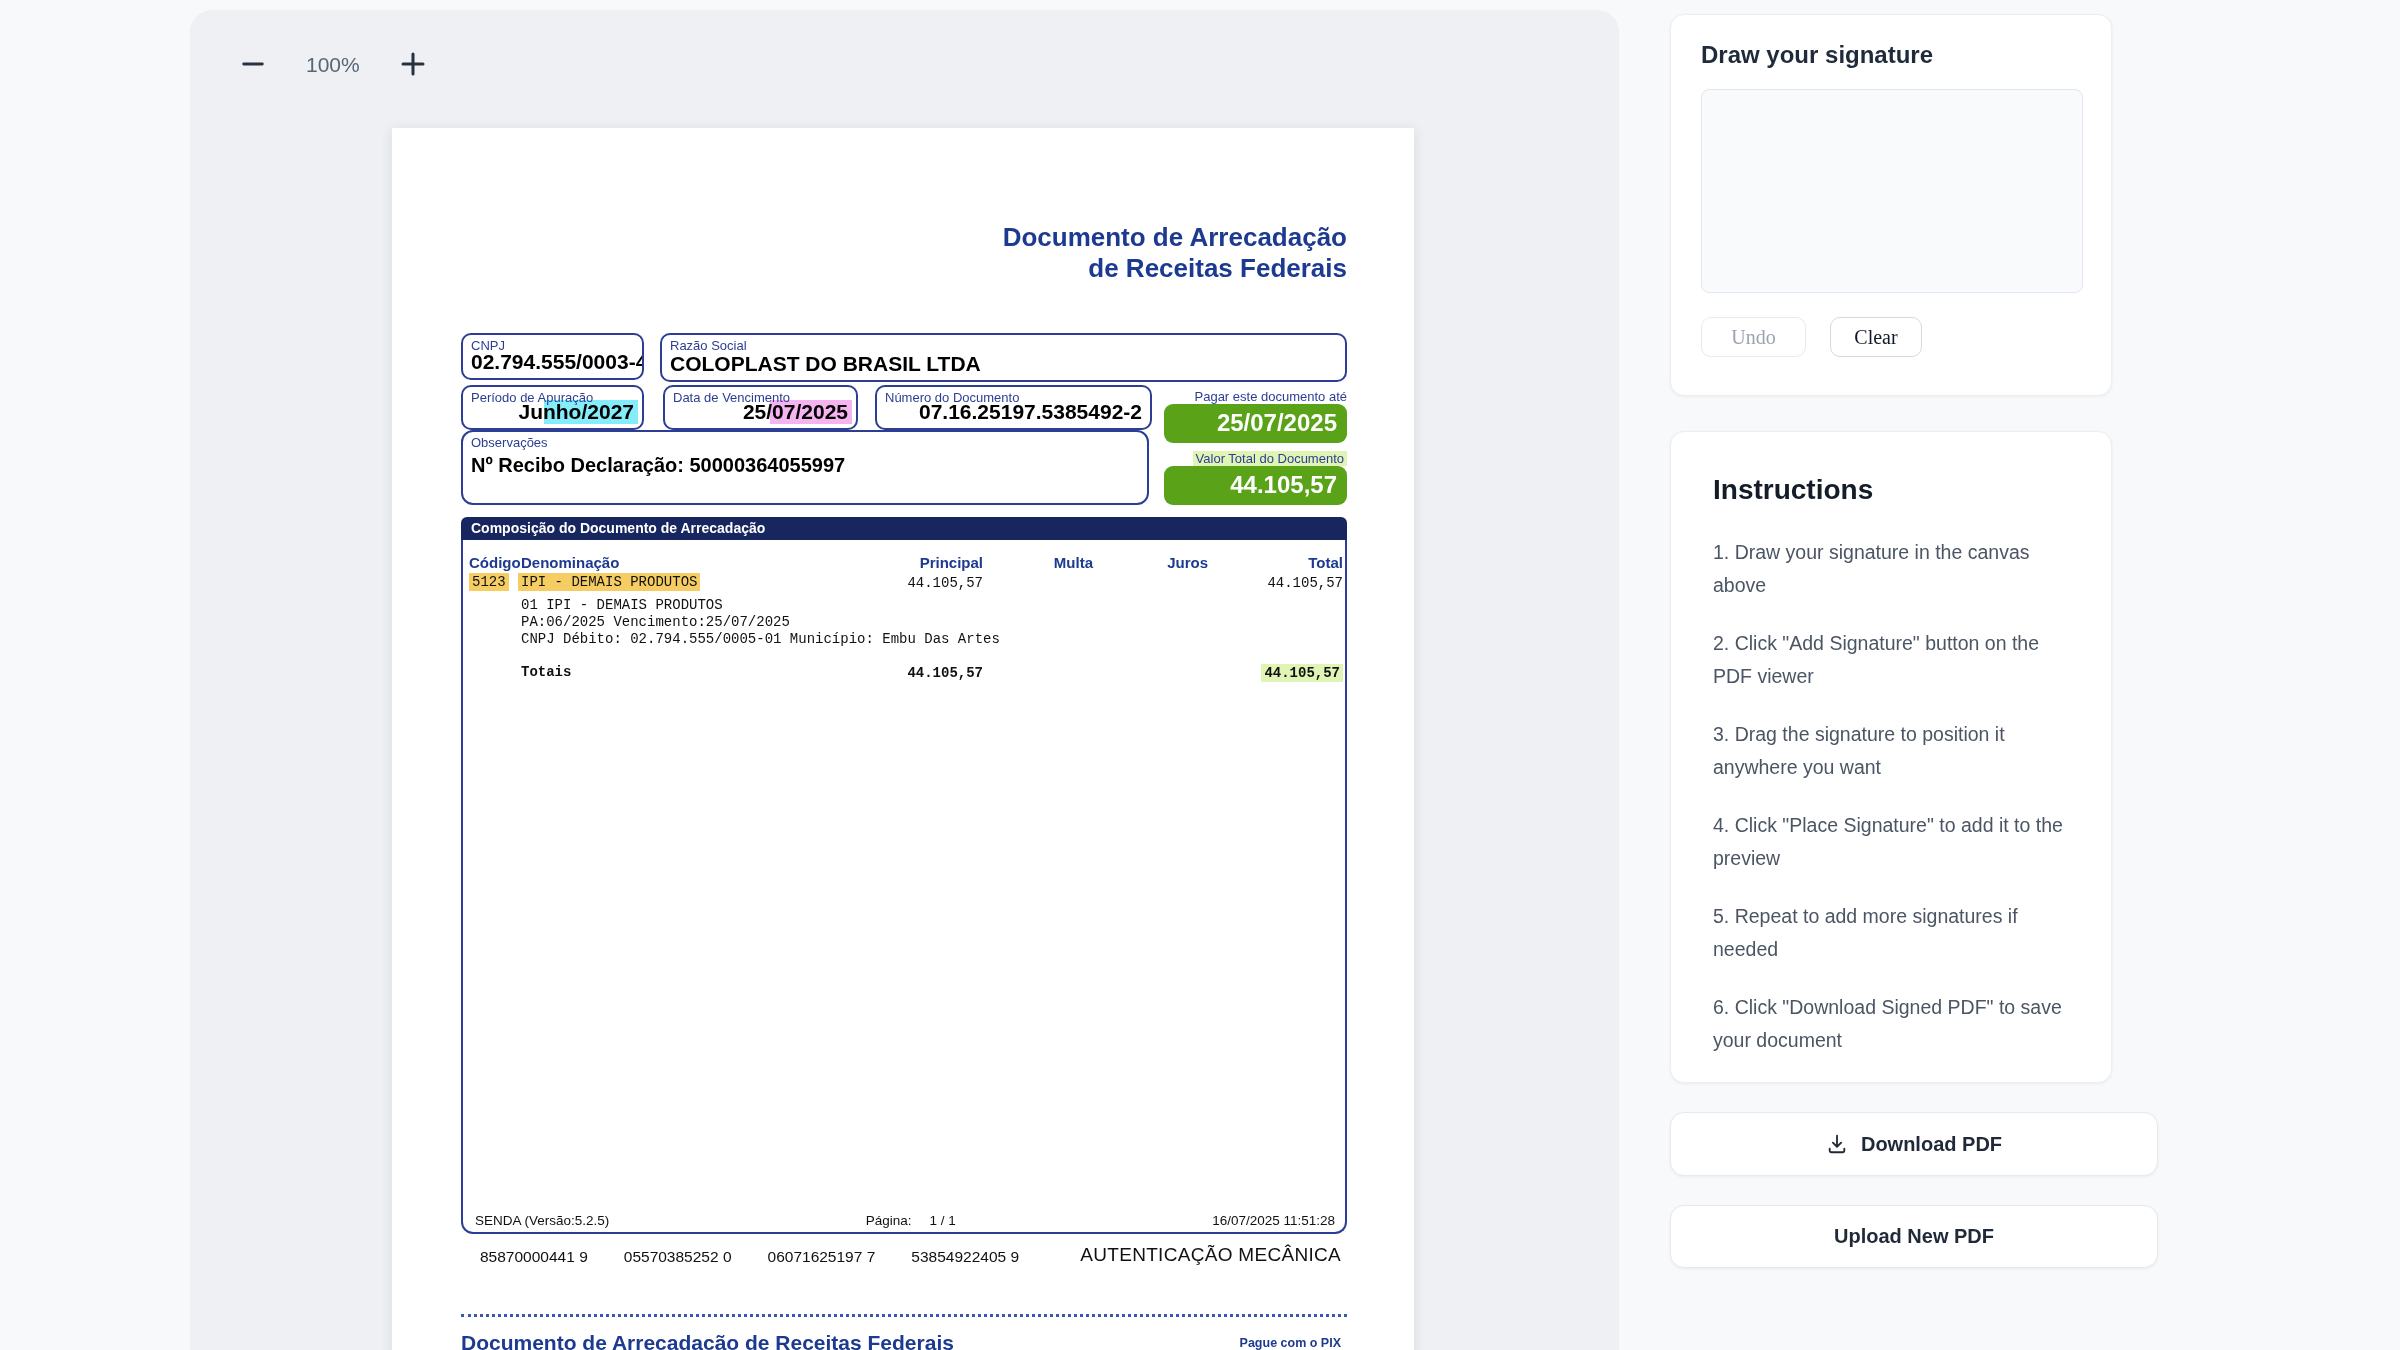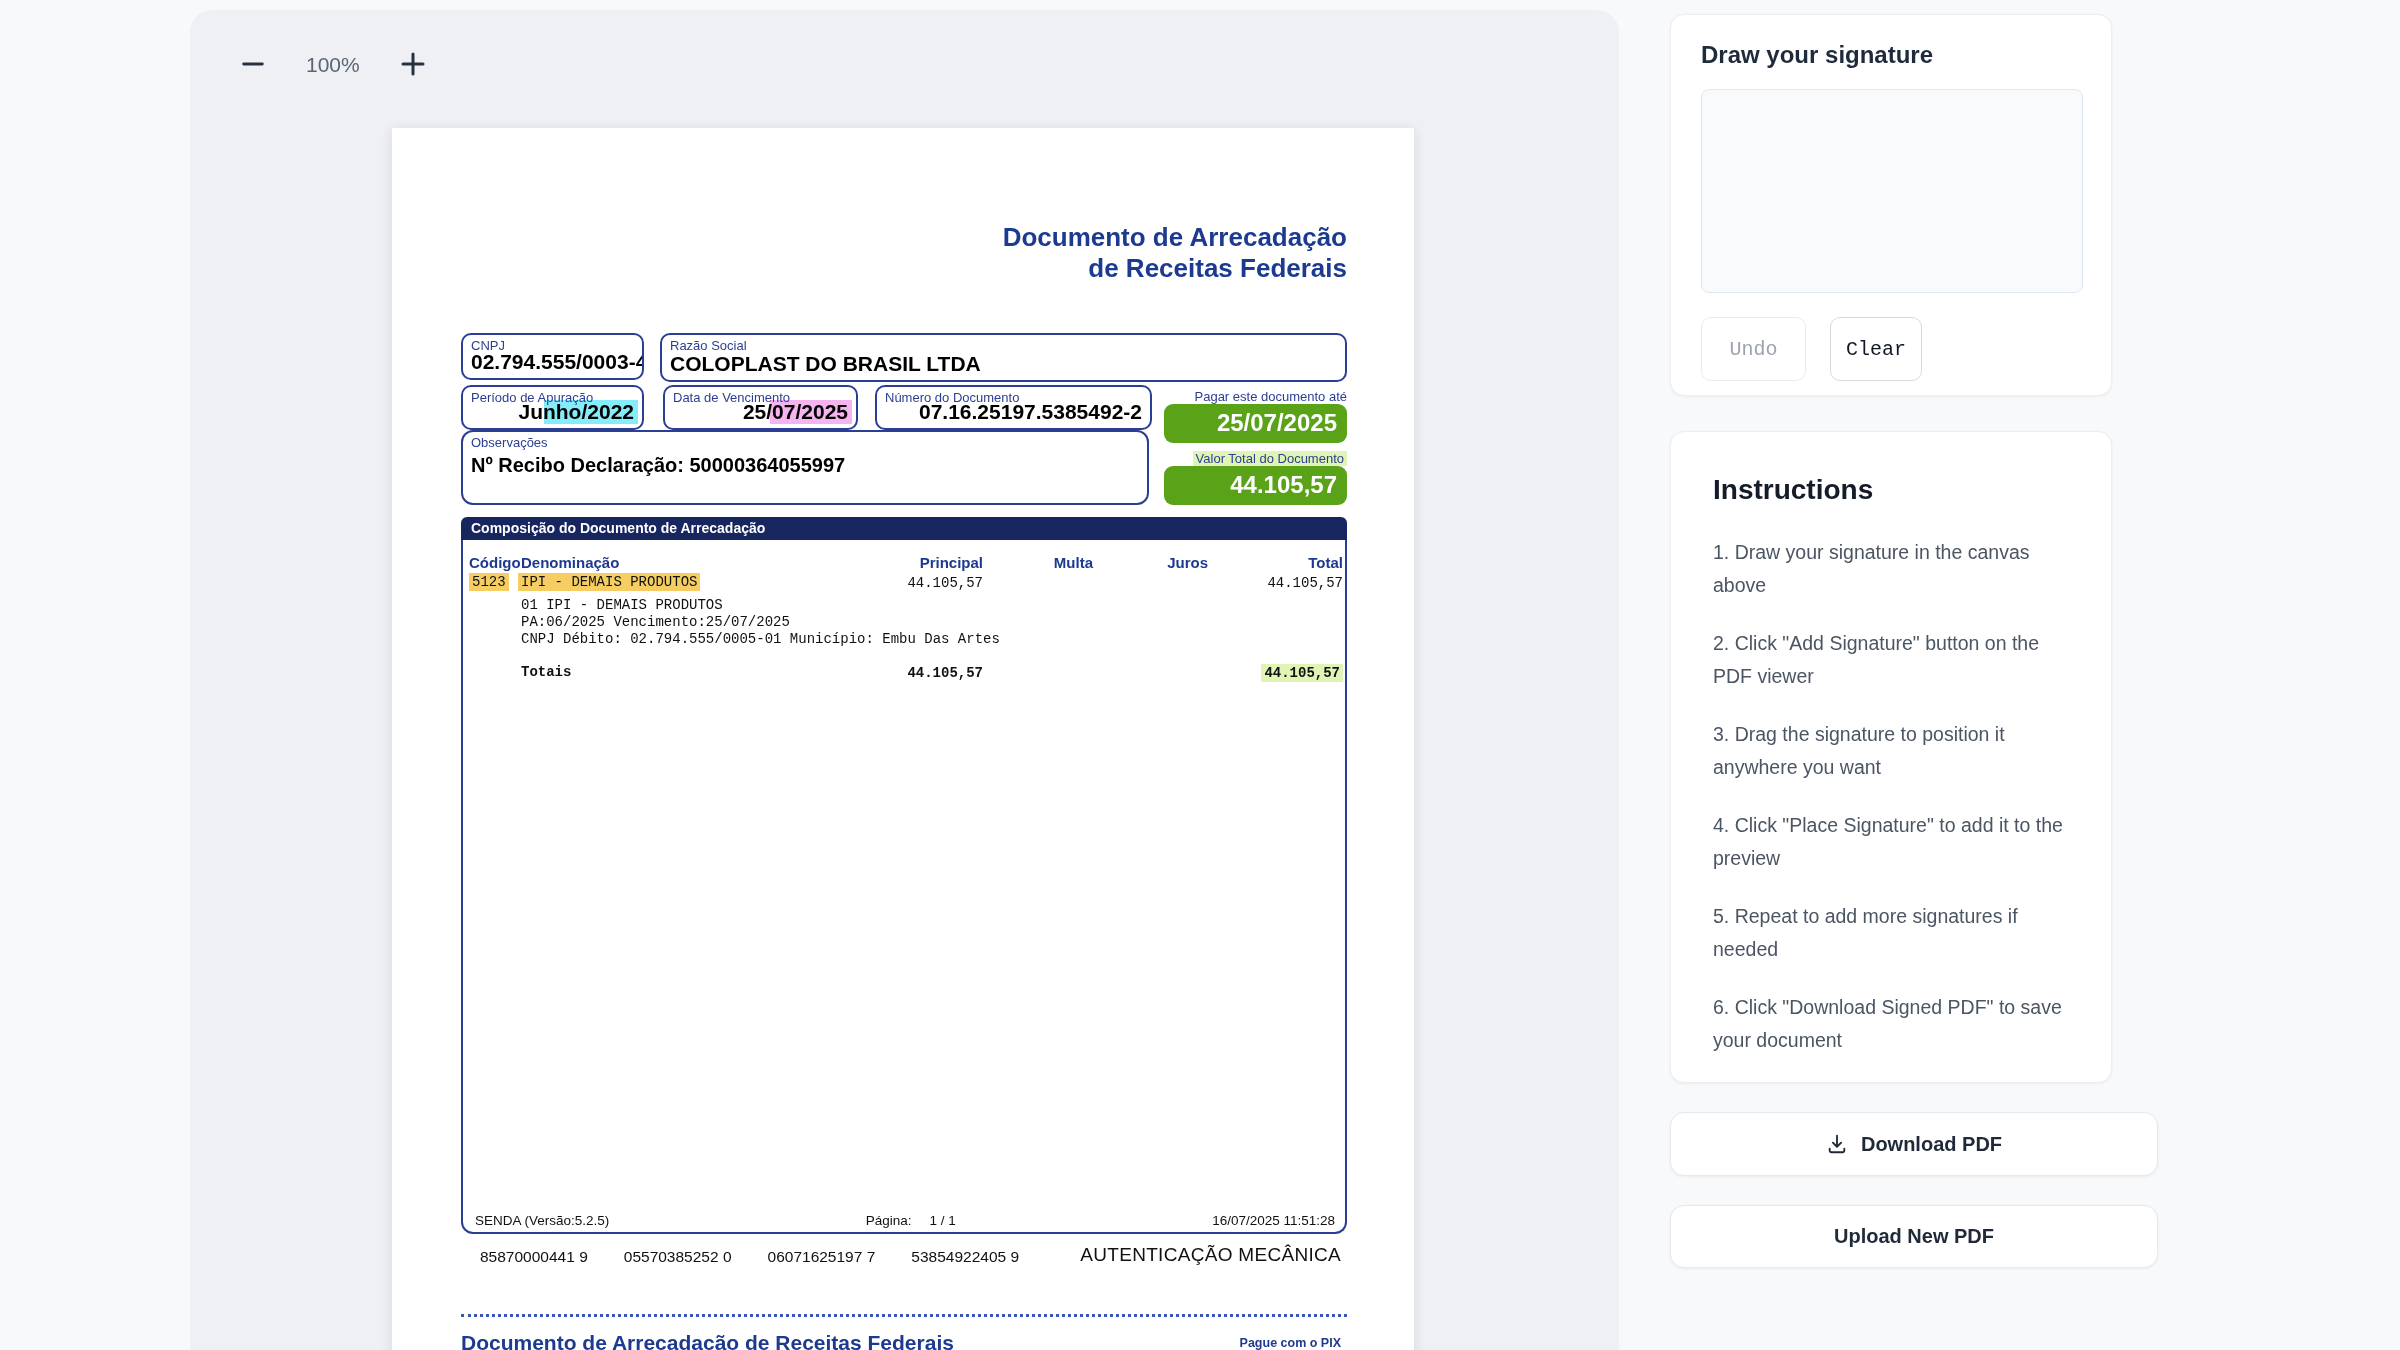--- a/index.html
+++ b/index.html
@@ -68,22 +68,22 @@
   .pix-label{position:absolute;right:73px;top:1208px;font-size:12.5px;font-weight:700;color:#1d3a91;}
 
   
   .right-col{position:absolute;left:1670px;top:14px;width:442px;}
   .card{position:absolute;left:0;width:442px;background:#fff;border:1px solid #eceef2;border-radius:14px;
     box-shadow:0 1px 3px rgba(20,30,50,.06);box-sizing:border-box;}
   #sig-card{top:0;height:382px;}
   .sig-title{position:absolute;left:30px;top:26px;margin:0;font-size:24px;font-weight:600;color:#1f2a3a;}
   .sig-canvas{position:absolute;left:30px;top:74px;width:380px;height:202px;background:#f8fafc;
     border:1px solid #e2e8f0;border-radius:8px;}
-  .sig-btn{position:absolute;top:302px;height:64px;border-radius:10px;background:#fff;font-size:20px;
-    font-family:Liberation Mono, monospace;cursor:pointer;}
+  .sig-btn{position:absolute;top:302px;height:40px;border-radius:10px;background:#fff;font-size:20px;
+    font-family:Liberation Serif, serif;cursor:pointer;}
   #undo-btn{left:30px;width:105px;border:1px solid #e8eaee;color:#9ca3af;}
   #clear-btn{left:159px;width:92px;border:1px solid #d6dae0;color:#111827;}
 
   #instr-card{top:417px;height:652px;padding:42px 42px 0 42px;}
   .instr-title{margin:0 0 30px 0;font-size:28px;font-weight:700;color:#141c28;}
   .instr-item{margin:0 0 25px 0;font-size:19.5px;line-height:33px;color:#4b5563;}
 
   .action-btn{position:absolute;left:0;width:488px;background:#fff;border:1px solid #e7e9ee;border-radius:14px;
     box-shadow:0 1px 3px rgba(20,30,50,.06);display:flex;align-items:center;justify-content:center;gap:13px;
     font-size:20px;font-weight:600;color:#1f2937;cursor:pointer;font-family:"Liberation Sans",sans-serif;}
@@ -128,21 +128,21 @@
         <span class="lbl">CNPJ</span>
         <span class="val val-l">02.794.555/0003-40</span>
       </div>
       <div class="fbox" id="box-razao">
         <span class="lbl">Razão Social</span>
         <span class="val val-l">COLOPLAST DO BRASIL LTDA</span>
       </div>
       <div class="fbox" id="box-periodo">
         <div class="hl"></div>
         <span class="lbl">Período de Apuração</span>
-        <span class="val val-r">Junho/2022</span>
+        <span class="val val-r">Junho/2027</span>
       </div>
       <div class="fbox" id="box-data">
         <div class="hl"></div>
         <span class="lbl">Data de Vencimento</span>
         <span class="val val-r">25/07/2025</span>
       </div>
       <div class="fbox" id="box-numero">
         <span class="lbl">Número do Documento</span>
         <span class="val val-r">07.16.25197.5385492-2</span>
       </div>

